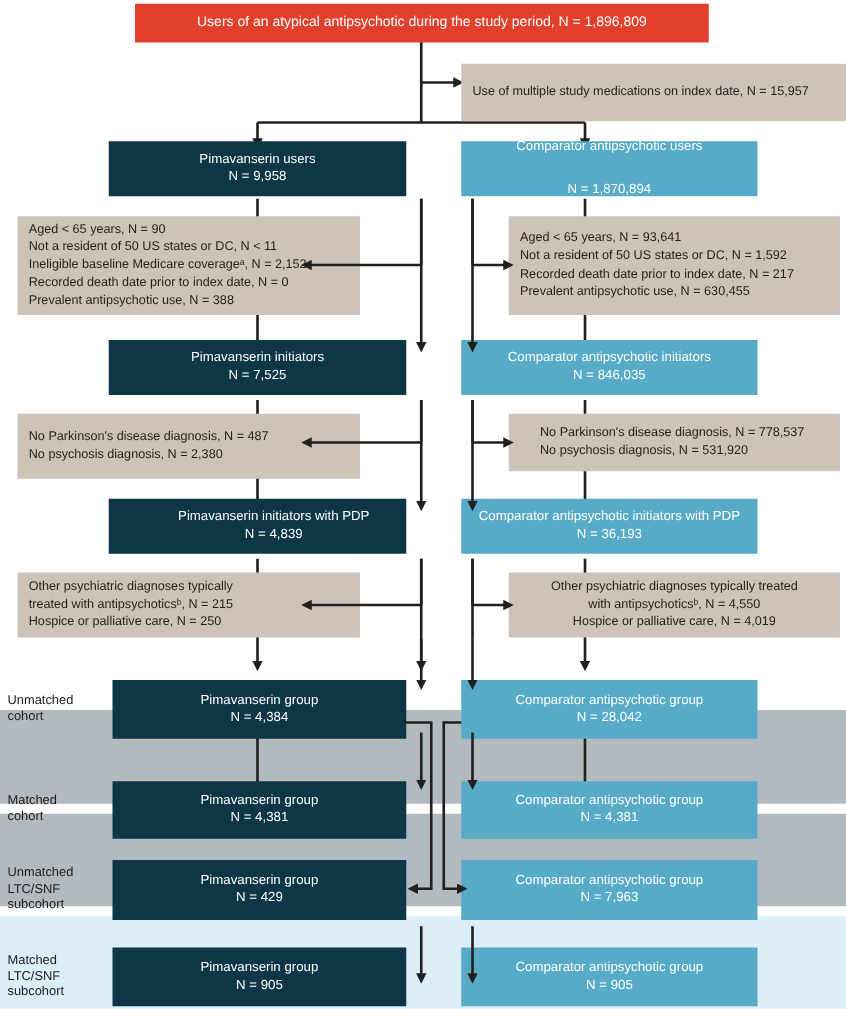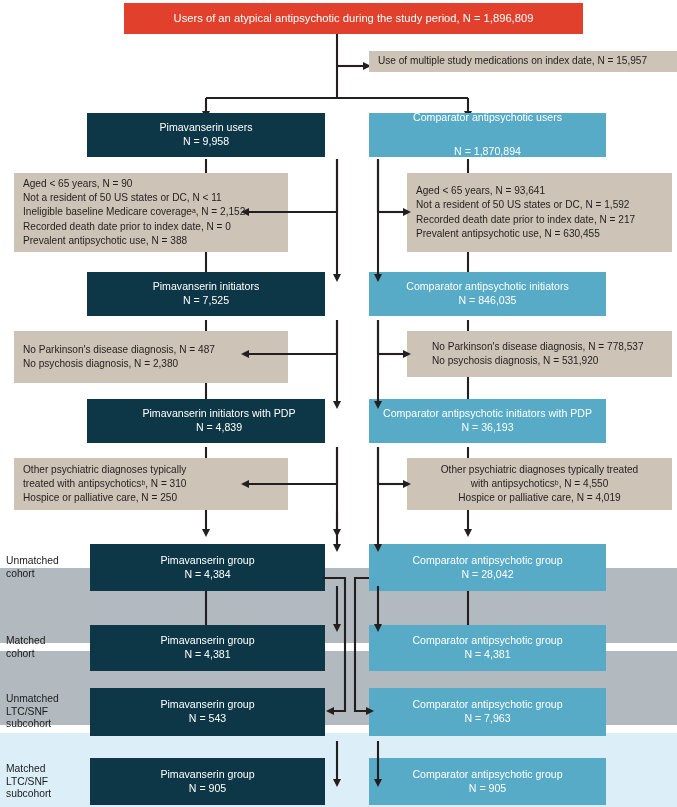--- a/index.html
+++ b/index.html
@@ -153,25 +153,25 @@
       <path d="M378,586 L378,625" marker-end="url(#ah)"></path>
 
       <path d="M323,578 L345,578 L345,711 L333,711" marker-end="url(#ah-l)"></path>
       <path d="M369,578 L355,578 L355,711 L367,711" marker-end="url(#ah)"></path>
 
       <path d="M337,741 L337,780" marker-end="url(#ah)"></path>
       <path d="M378,741 L378,780" marker-end="url(#ah)"></path>
     </g>
   </svg>
 
-  <div class="box red" style="left:108px; top:3px; width:459px; height:31px;margin-left:16px;">
+  <div class="box red" style="left:108px; top:3px; width:459px; height:31px;">
     <span class="ln">Users of an atypical antipsychotic during the study period, N = 1,896,809</span>
   </div>
 
-  <div class="excl" style="left:369px; top:51px; width:308px; height:21px; padding-top:0; padding-bottom:0;">
+  <div class="excl" style="left:369px; top:51px; width:308px; height:46px; padding-top:0; padding-bottom:0;">
     <span class="ln">Use of multiple study medications on index date, N = 15,957</span>
   </div>
 
   <div class="box dark" style="left:87px; top:113px; width:238px; height:44px;">
     <span class="ln">Pimavanserin users</span>
     <span class="ln">N = 9,958</span>
   </div>
   <div class="box light" style="left:369px; top:113px; width:237px; height:44px;gap:20px;">
     <span class="ln">Comparator antipsychotic users</span>
     <span class="ln">N = 1,870,894</span>
@@ -213,21 +213,21 @@
     <span class="ln">Pimavanserin initiators with PDP</span>
     <span class="ln">N = 4,839</span>
   </div>
   <div class="box light" style="left:369px; top:399px; width:237px; height:44px;">
     <span class="ln">Comparator antipsychotic initiators with PDP</span>
     <span class="ln">N = 36,193</span>
   </div>
 
   <div class="excl" style="left:14px; top:458px; width:274px; height:52px;">
     <span class="ln">Other psychiatric diagnoses typically</span>
-    <span class="ln">treated with antipsychoticsᵇ, N = 310</span>
+    <span class="ln">treated with antipsychoticsᵇ, N = 215</span>
     <span class="ln">Hospice or palliative care, N = 250</span>
   </div>
   <div class="excl" style="left:407px; top:458px; width:265px; height:52px;align-items:center;">
     <span class="ln">Other psychiatric diagnoses typically treated</span>
     <span class="ln">with antipsychoticsᵇ, N = 4,550</span>
     <span class="ln">Hospice or palliative care, N = 4,019</span>
   </div>
 
   <div class="rowlabel" style="top:545px; height:46px;">
     <span class="ln">Unmatched</span>
@@ -255,21 +255,21 @@
     <span class="ln">N = 4,381</span>
   </div>
 
   <div class="rowlabel" style="top:686px; height:52px;">
     <span class="ln">Unmatched</span>
     <span class="ln">LTC/SNF</span>
     <span class="ln">subcohort</span>
   </div>
   <div class="box dark" style="left:90px; top:688px; width:235px; height:48px;">
     <span class="ln">Pimavanserin group</span>
-    <span class="ln">N = 543</span>
+    <span class="ln">N = 429</span>
   </div>
   <div class="box light" style="left:369px; top:688px; width:237px; height:48px;">
     <span class="ln">Comparator antipsychotic group</span>
     <span class="ln">N = 7,963</span>
   </div>
 
   <div class="rowlabel" style="top:756px; height:52px;">
     <span class="ln">Matched</span>
     <span class="ln">LTC/SNF</span>
     <span class="ln">subcohort</span>

